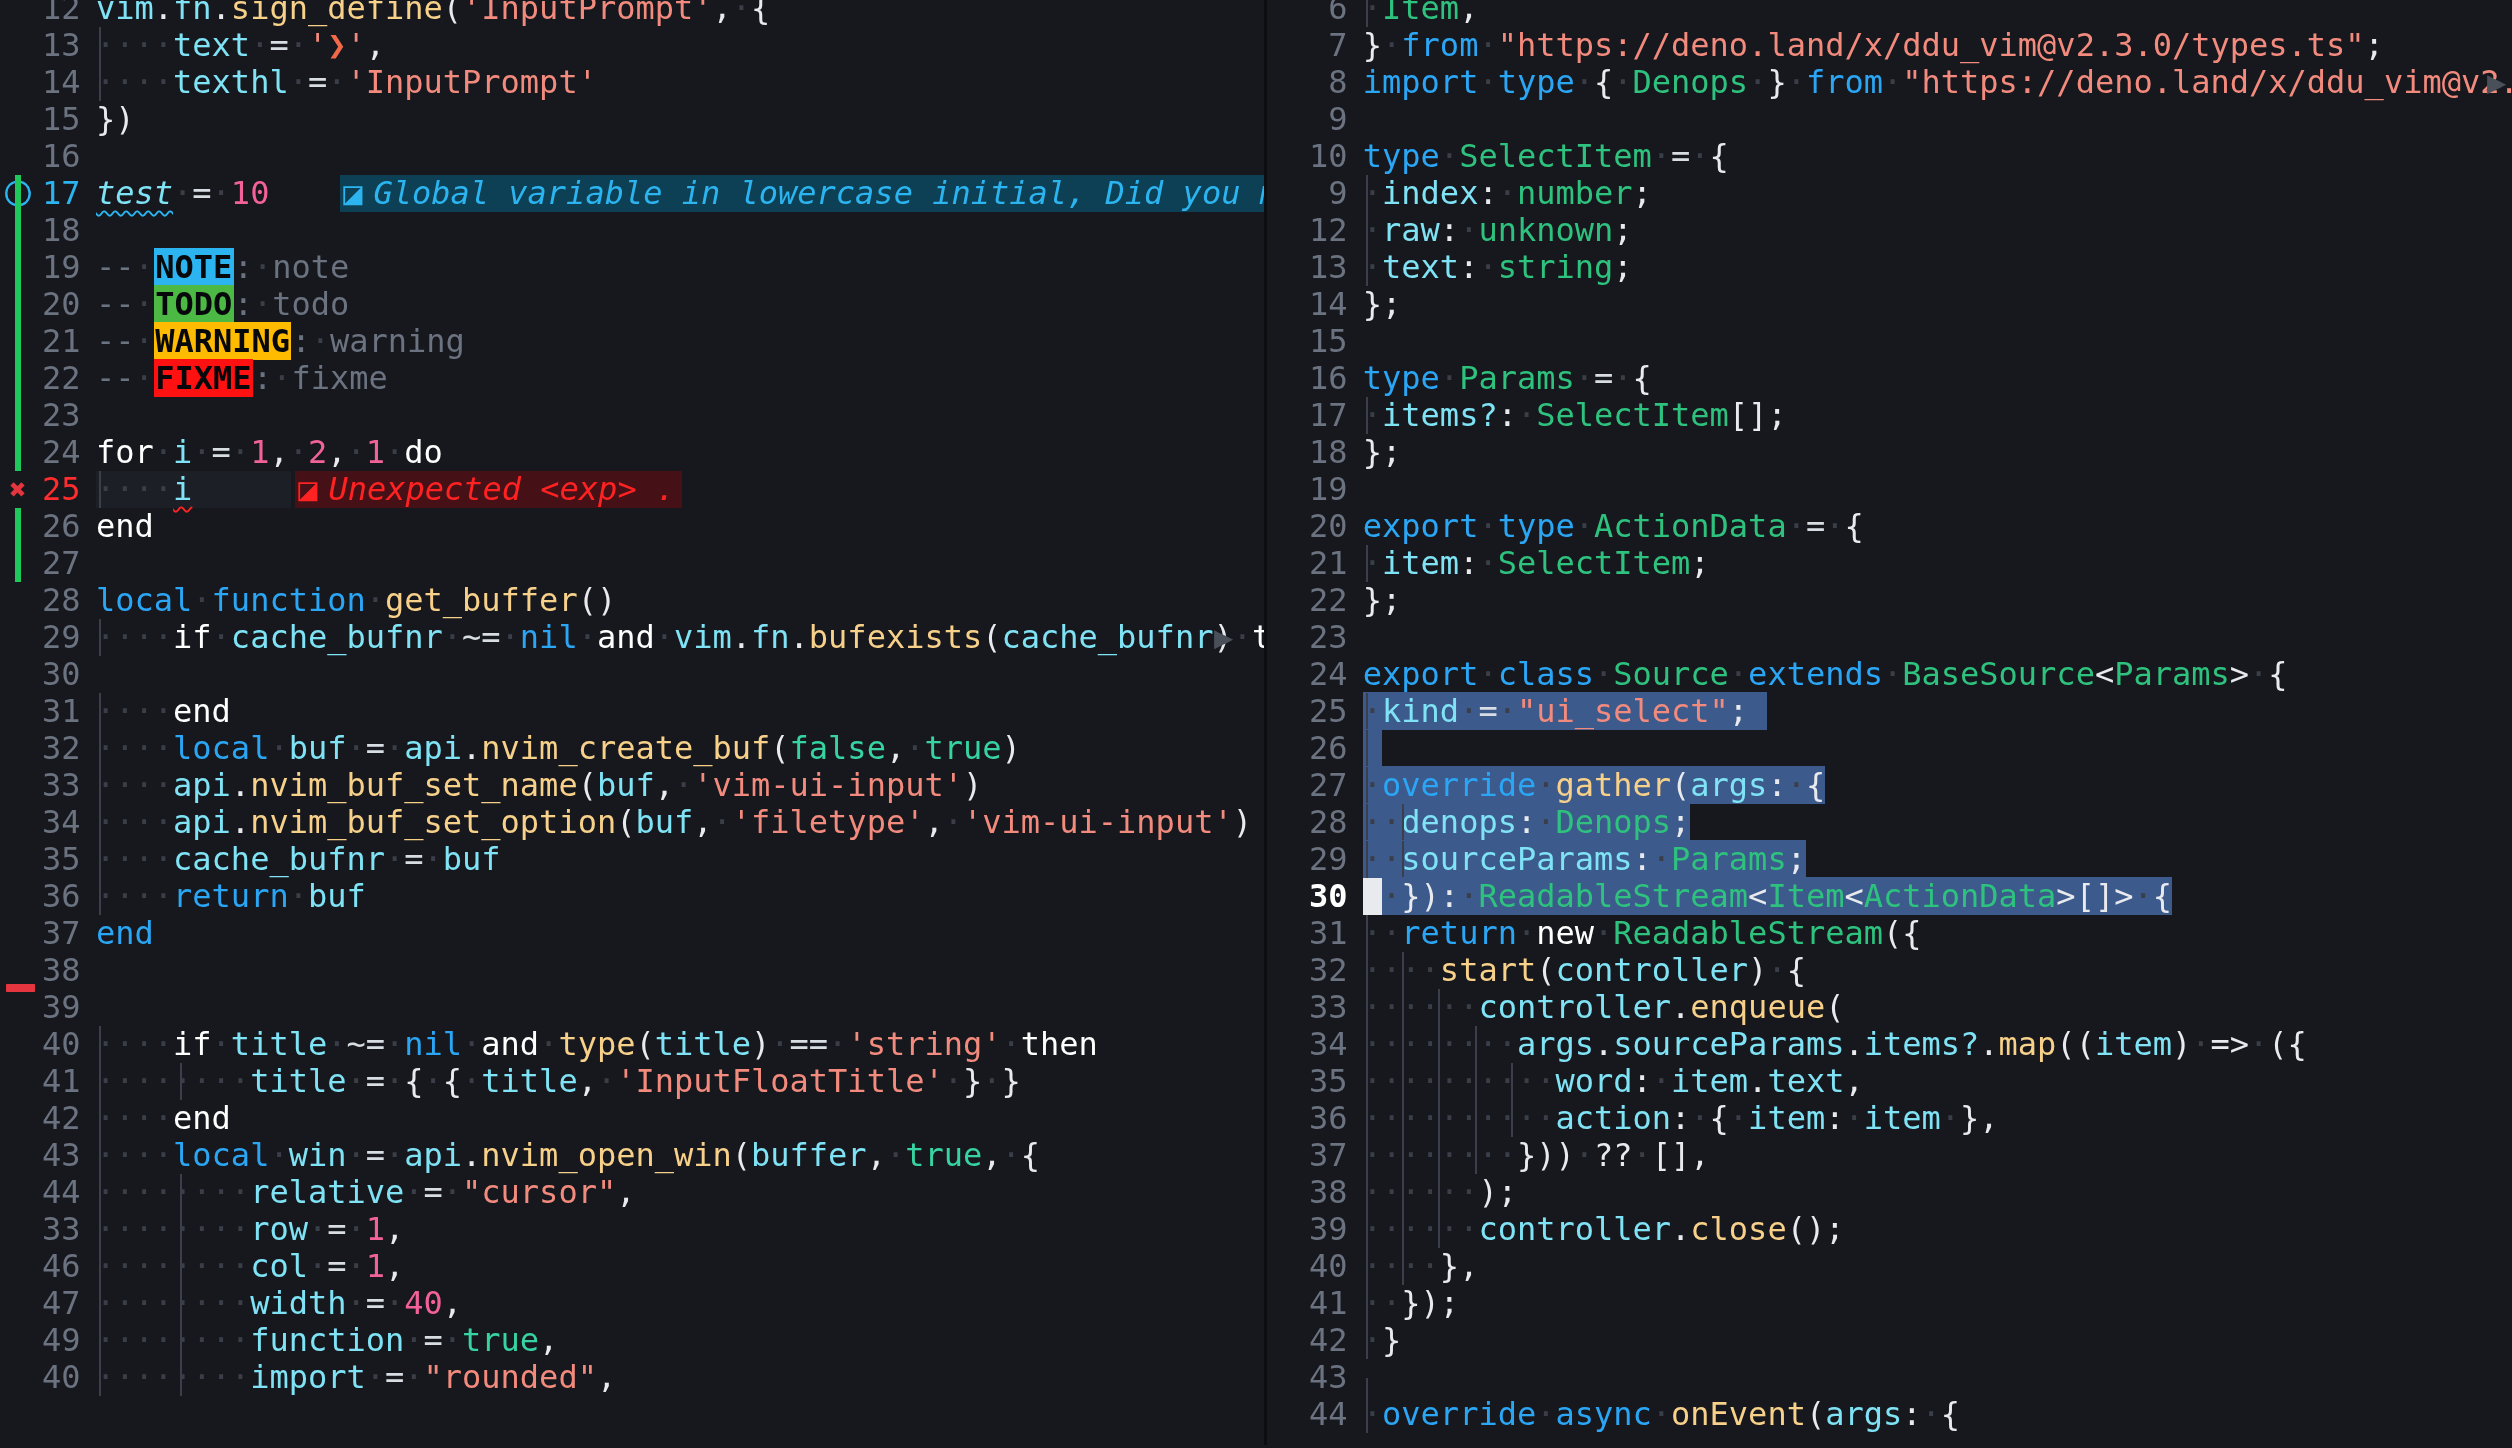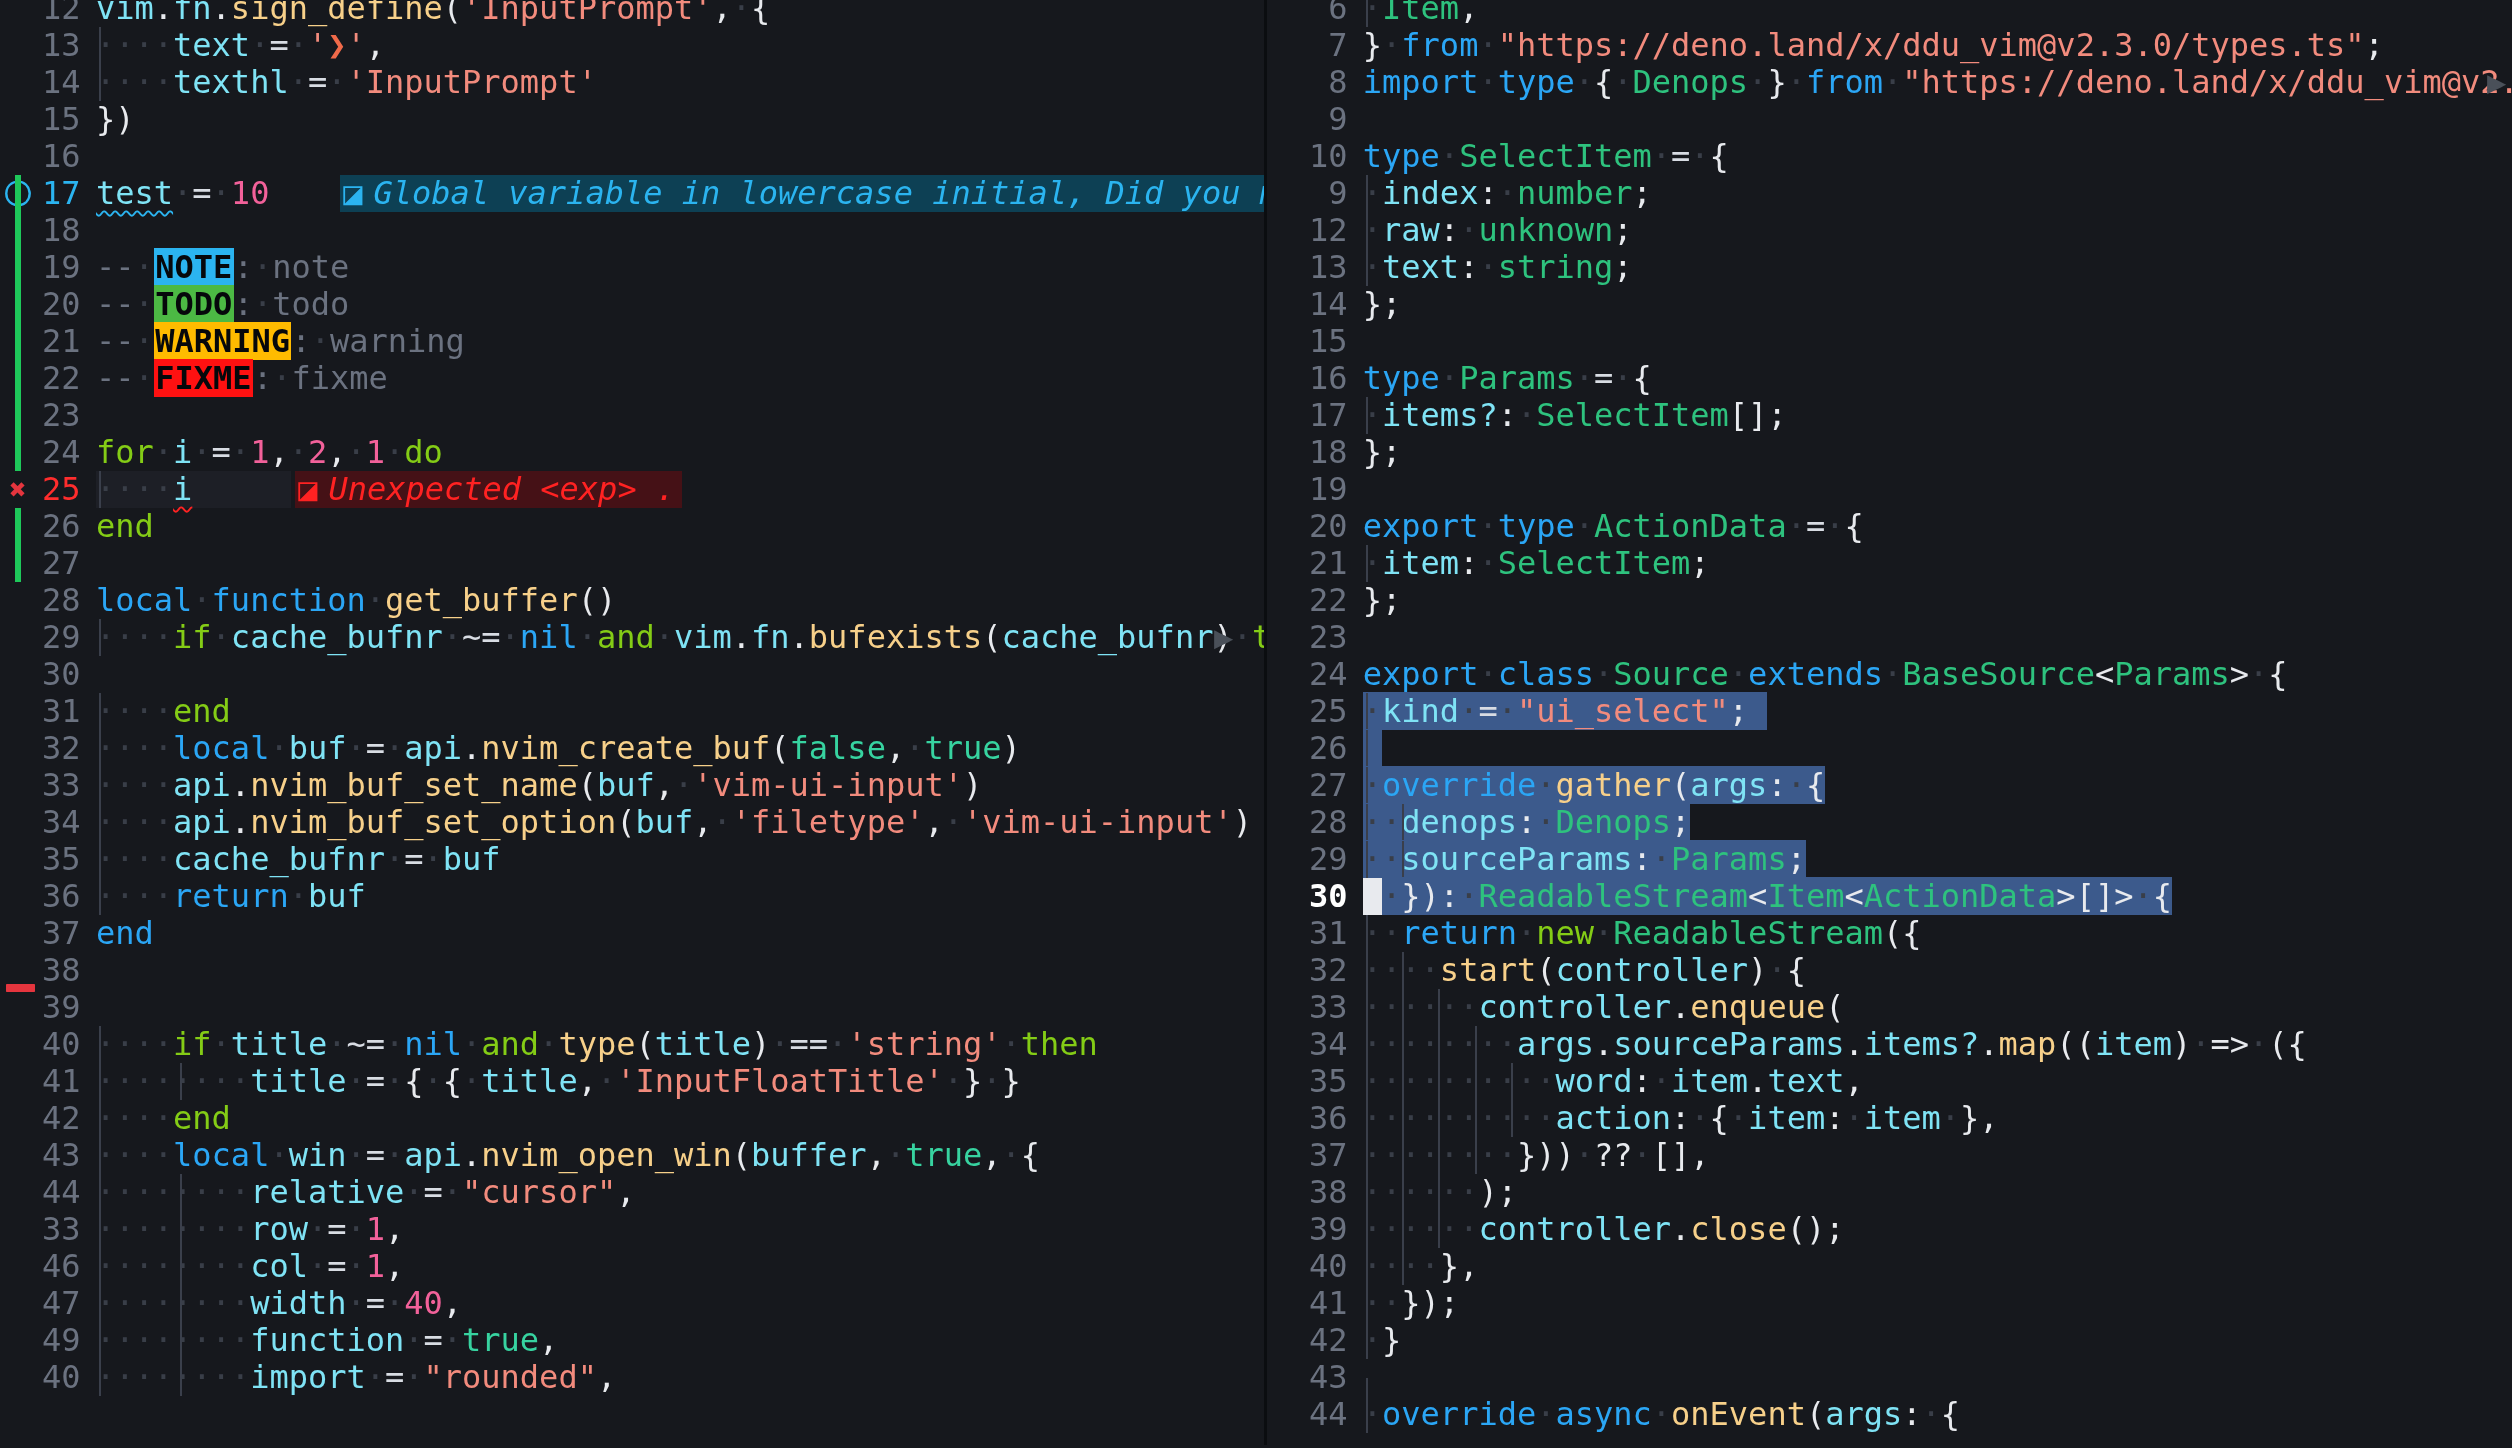--- a/index.html
+++ b/index.html
@@ -106,21 +106,21 @@
 
   
   .iguide {
     position: absolute;
     top: 0;
     width: 2.1px;
     height: 37px;
     background: #3a3f4b;
   }
   .c-punct  { color: #e8eaee; }
-  .c-kw     { color: #84cc16; }          
+  .c-kw     { color: #ffffff; }          
   .c-kw2    { color: #2ba6f5; }          
   .c-fn     { color: #f7d08a; }          
   .c-var    { color: #7fe3f5; }          
   .c-str    { color: #f28b7d; }          
   .c-num    { color: #f2619a; }          
   .c-bool   { color: #37d3a0; }          
   .c-type   { color: #2ec27e; }          
   .c-cmt    { color: #6b7280; }          
   .c-op     { color: #d8dce3; }
 
@@ -156,20 +156,21 @@
     top: 0;
     height: 37px;
     background: #1d1f26;
   }
 
   
   .undercurl {
     text-decoration: underline wavy #2bb4f0;
     text-underline-offset: 5.6px;
     text-decoration-thickness: 2.1px;
+    font-style: italic;
   }
   .undercurl-err {
     text-decoration: underline wavy #ff2222;
     text-underline-offset: 5.6px;
     text-decoration-thickness: 2.1px;
   }
 
   
   .vsel { background: #3c5a8c; }
 

